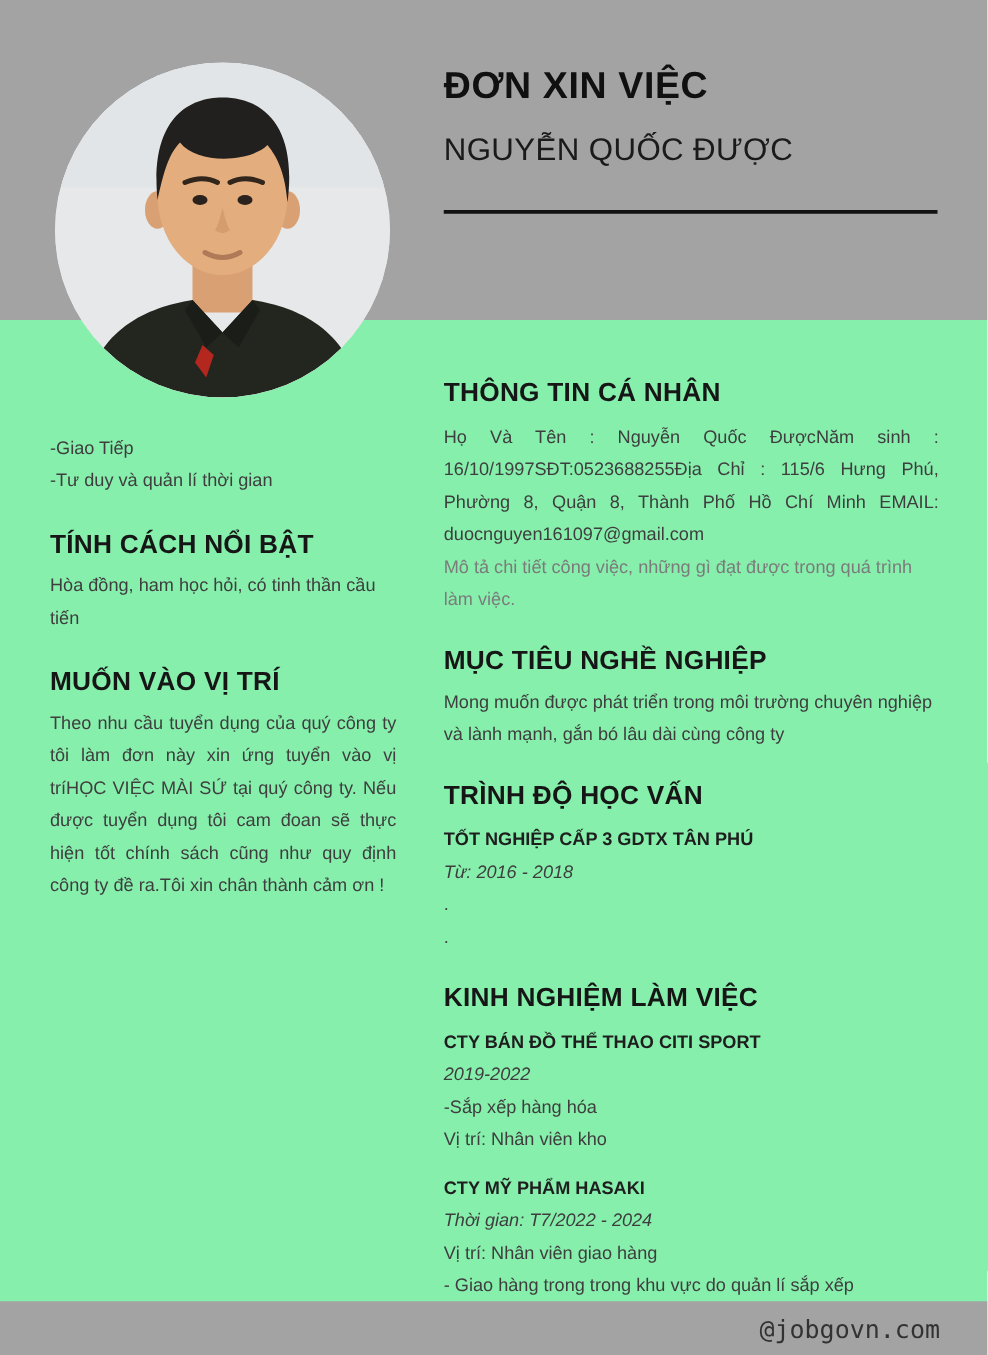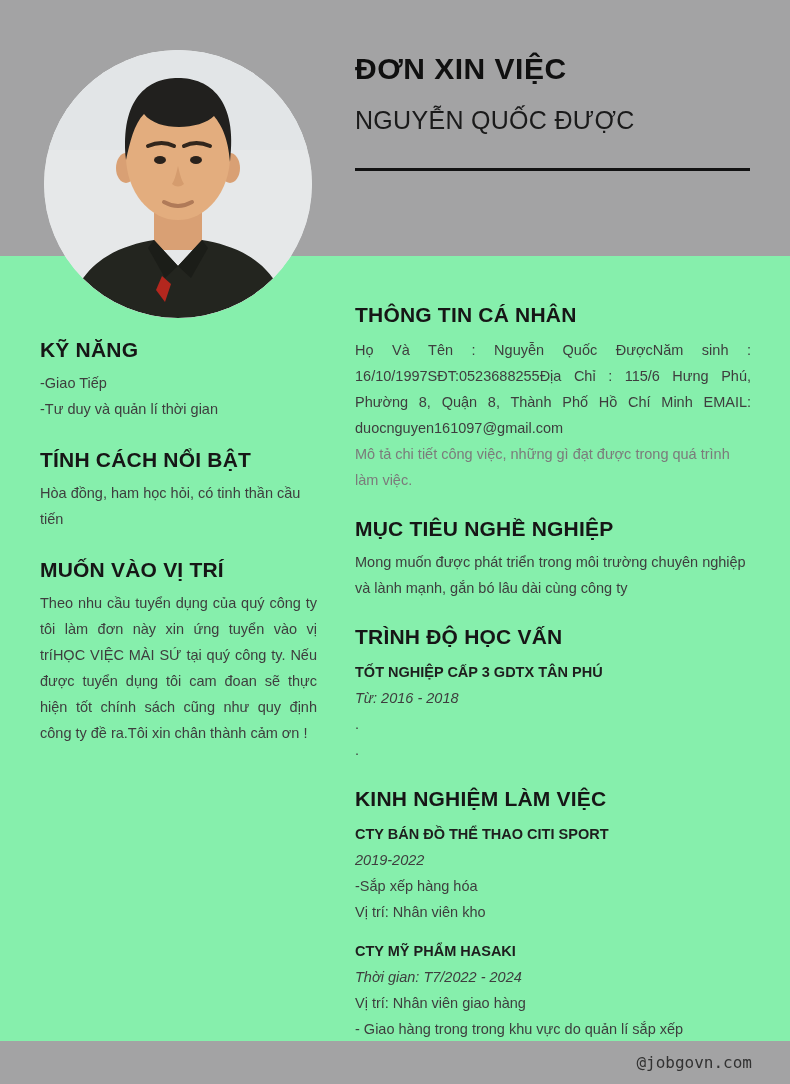--- a/index.html
+++ b/index.html
@@ -14,21 +14,21 @@
   html,body{background:#ffffff;}
   body{font-family:"Liberation Sans","DejaVu Sans",sans-serif;color:var(--body);}
   .page{position:relative;width:790px;height:1084px;background:#86efac;overflow:hidden;margin:0 auto;}
 
   
   .band{position:absolute;left:0;top:0;width:790px;height:256px;background:var(--band-gray);}
 
   
   .footer-bar{position:absolute;left:0;top:1041px;width:790px;height:43px;background:var(--band-gray);
     display:flex;align-items:center;justify-content:flex-end;padding-right:38px;}
-  .footer-bar .mark{font-family:"DejaVu Sans Mono","Liberation Mono",monospace;font-size:16px;color:#323232;}
+  .footer-bar .mark{font-family:"DejaVu Sans Mono","Liberation Mono",monospace;font-size:20px;color:#323232;}
 
   
   .photo{position:absolute;left:44px;top:50px;width:268px;height:268px;border-radius:50%;overflow:hidden;background:var(--photo-bg);}
   .photo svg{display:block;width:100%;height:100%;}
 
   
   .header{position:absolute;left:355px;top:51px;width:396px;}
   .header h1{font-size:30px;line-height:36px;font-weight:700;color:#101010;letter-spacing:.5px;}
   .header .subtitle{margin-top:21px;font-size:25px;line-height:24px;font-weight:400;color:#1a1a1a;letter-spacing:.3px;}
   .header .rule{margin-top:36px;height:3px;background:#121212;width:395px;}
@@ -99,21 +99,20 @@
     </svg>
   </div>
 
   <div class="header">
     <h1>ĐƠN XIN VIỆC</h1>
     <div class="subtitle">NGUYỄN QUỐC ĐƯỢC</div>
     <div class="rule"></div>
   </div>
 
   <div class="left-col">
-    <h2 class="sec">KỸ NĂNG</h2>
     <div class="txt mt8">-Giao Tiếp</div>
     <div class="txt">-Tư duy và quản lí thời gian</div>
 
     <h2 class="sec">TÍNH CÁCH NỔI BẬT</h2>
     <div class="txt mt8">Hòa đồng, ham học hỏi, có tinh thần cầu tiến</div>
 
     <h2 class="sec">MUỐN VÀO VỊ TRÍ</h2>
     <div class="txt justify mt8">Theo nhu cầu tuyển dụng của quý công ty tôi làm đơn này xin ứng tuyển vào vị tríHỌC VIỆC MÀI SỨ tại quý công ty. Nếu được tuyển dụng tôi cam đoan sẽ thực hiện tốt chính sách cũng như quy định công ty đề ra.Tôi xin chân thành cảm ơn !</div>
   </div>
 

